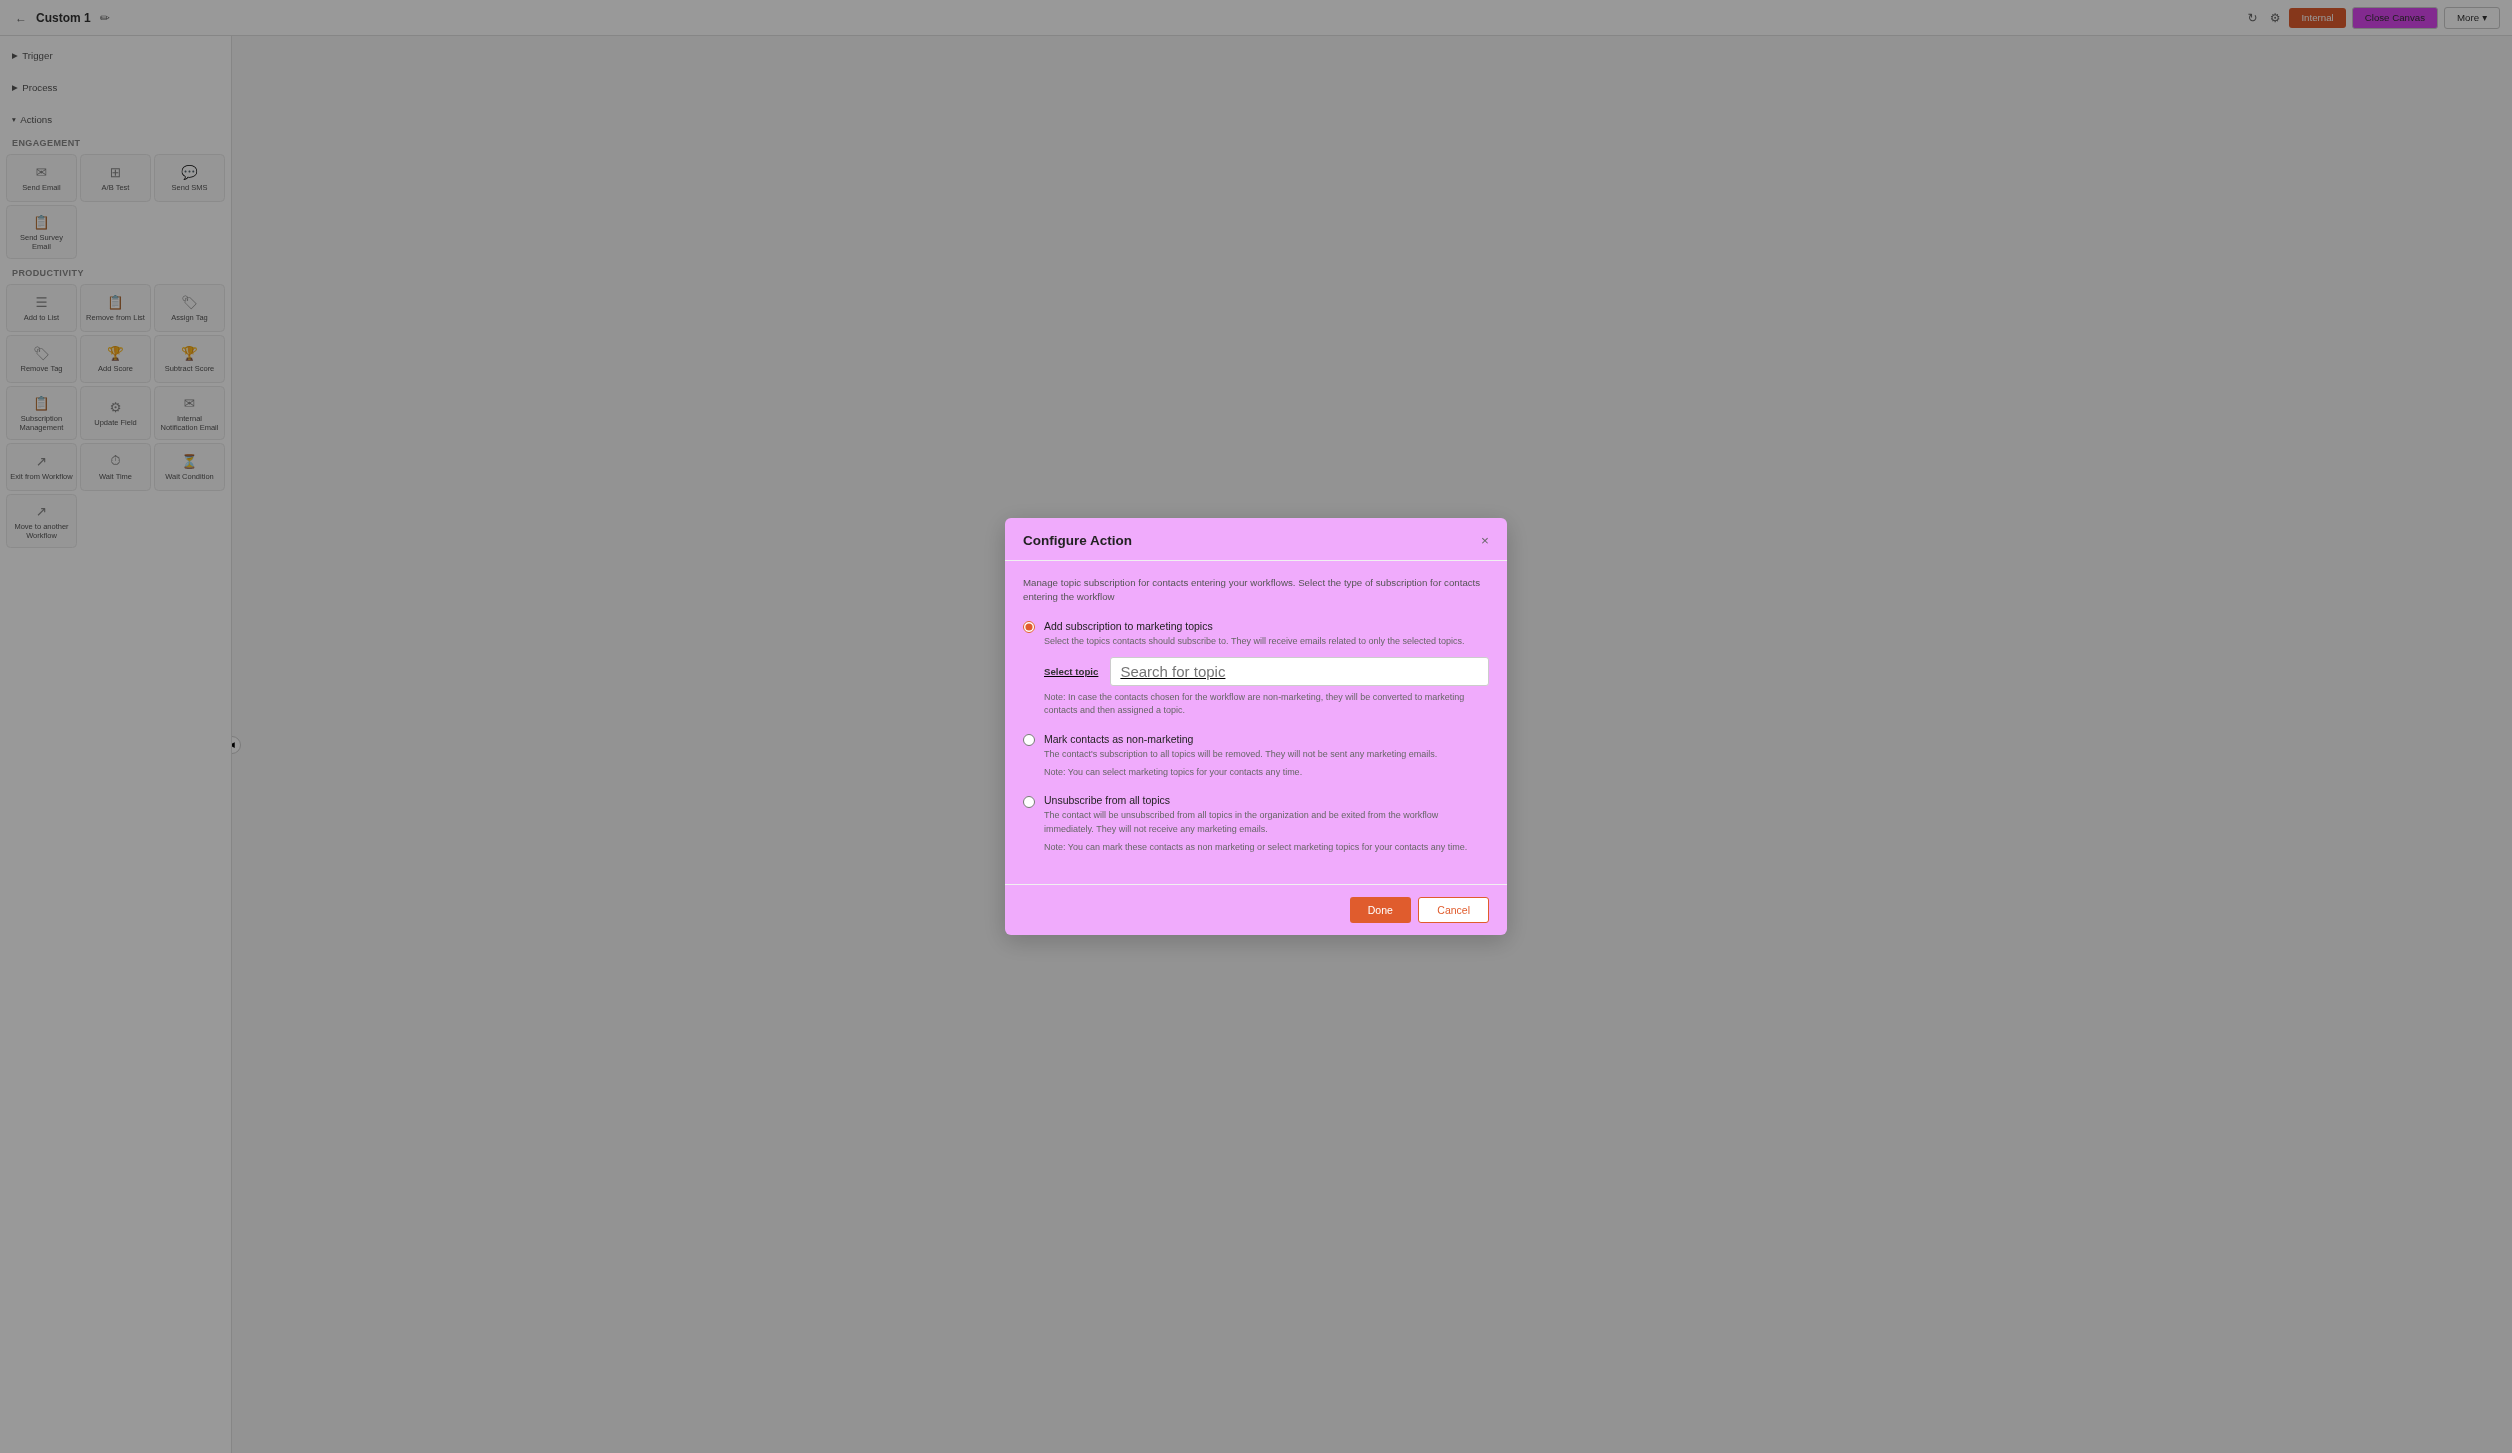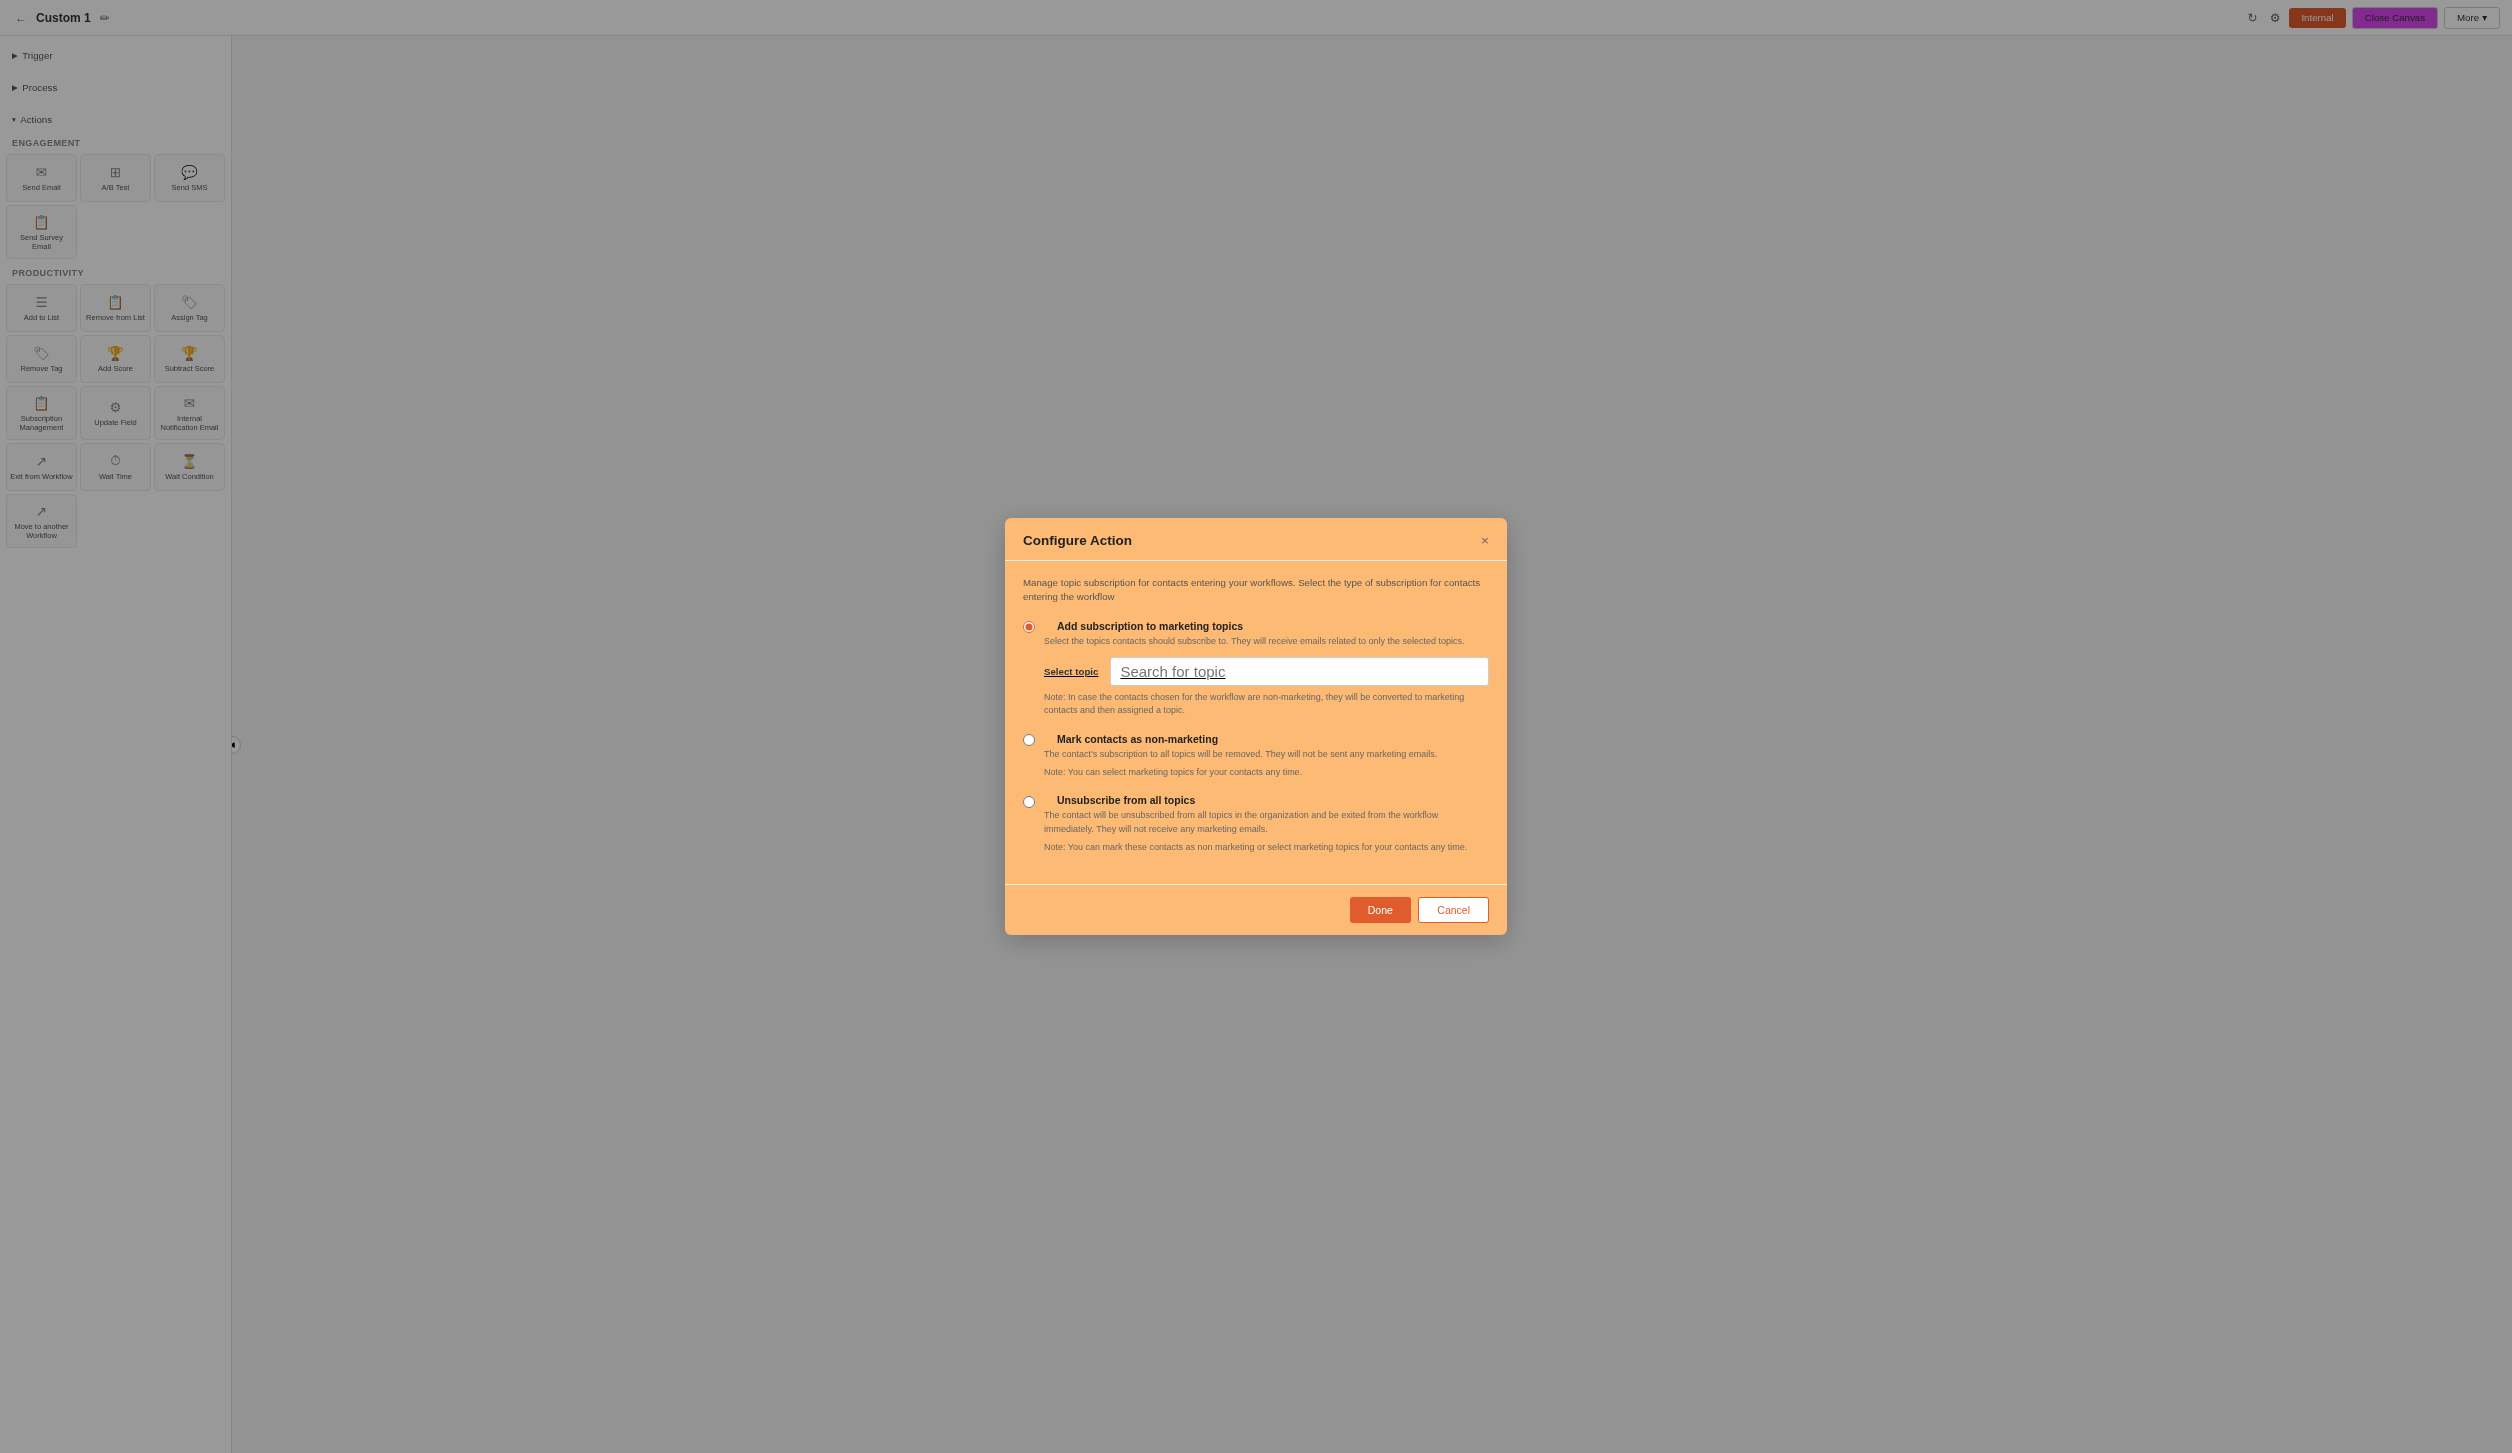--- a/index.html
+++ b/index.html
@@ -46,37 +46,37 @@
     }
     .canvas-arrow { position: absolute; left: -9px; top: 50%; transform: translateY(-50%); background: #fff; border: 0.7px solid #ccc; border-radius: 50%; width: 18px; height: 18px; display: flex; align-items: center; justify-content: center; cursor: pointer; font-size: 7.5px; }
 
     
     .modal-overlay {
       position: fixed; top: 0; left: 0; right: 0; bottom: 0;
       background: rgba(0,0,0,0.4); z-index: 100;
       display: flex; align-items: center; justify-content: center;
     }
     .modal {
-      background: #fdba74; border-radius: 6px; width: 502px; max-height: 80vh;
+      background: #f0abfc; border-radius: 6px; width: 502px; max-height: 80vh;
       overflow-y: auto; box-shadow: 0 6px 24px rgba(0,0,0,0.2);
       position: relative;
     }
     .modal-header {
       display: flex; align-items: center; justify-content: space-between;
       padding: 15px 18px 12px; border-bottom: 0.7px solid #f0f0f0;
     }
     .modal-title { font-size: 13.5px; font-weight: 600; color: #222; }
     .modal-close { background: none; border: none; font-size: 13.5px; cursor: pointer; color: #666; }
     .modal-body { padding: 15px 18px; }
     .modal-description { font-size: 9.7px; color: #555; line-height: 1.5; margin-bottom: 15px; }
 
     .radio-option { display: flex; gap: 9px; margin-bottom: 15px; }
     .radio-option input[type=radio] { margin-top: 1.5px; accent-color: #e05c2d; width: 12px; height: 12px; flex-shrink: 0; cursor: pointer; }
     .radio-content { flex: 1; }
-    .radio-label { font-size: 10.5px; font-weight: 700; color: #222; margin-bottom: 3px; margin-left: 13px; }
+    .radio-label { font-size: 10.5px; font-weight: 400; color: #222; margin-bottom: 3px; }
     .radio-desc { font-size: 9px; color: #666; line-height: 1.5; }
     .radio-note { font-size: 9px; color: #666; line-height: 1.5; margin-top: 4.5px; }
 
     .select-topic-row { display: flex; align-items: center; gap: 12px; margin: 9px 0 3px; text-decoration: underline; }
     .select-topic-label { font-size: 9.7px; font-weight: 600; color: #333; white-space: nowrap; }
     .select-topic-input {
       flex: 1; border: 0.7px solid #ccc; border-radius: 3px; padding: 5.2px 9px;
       font-size: 15px; color: #999; outline: none;
     }
 

